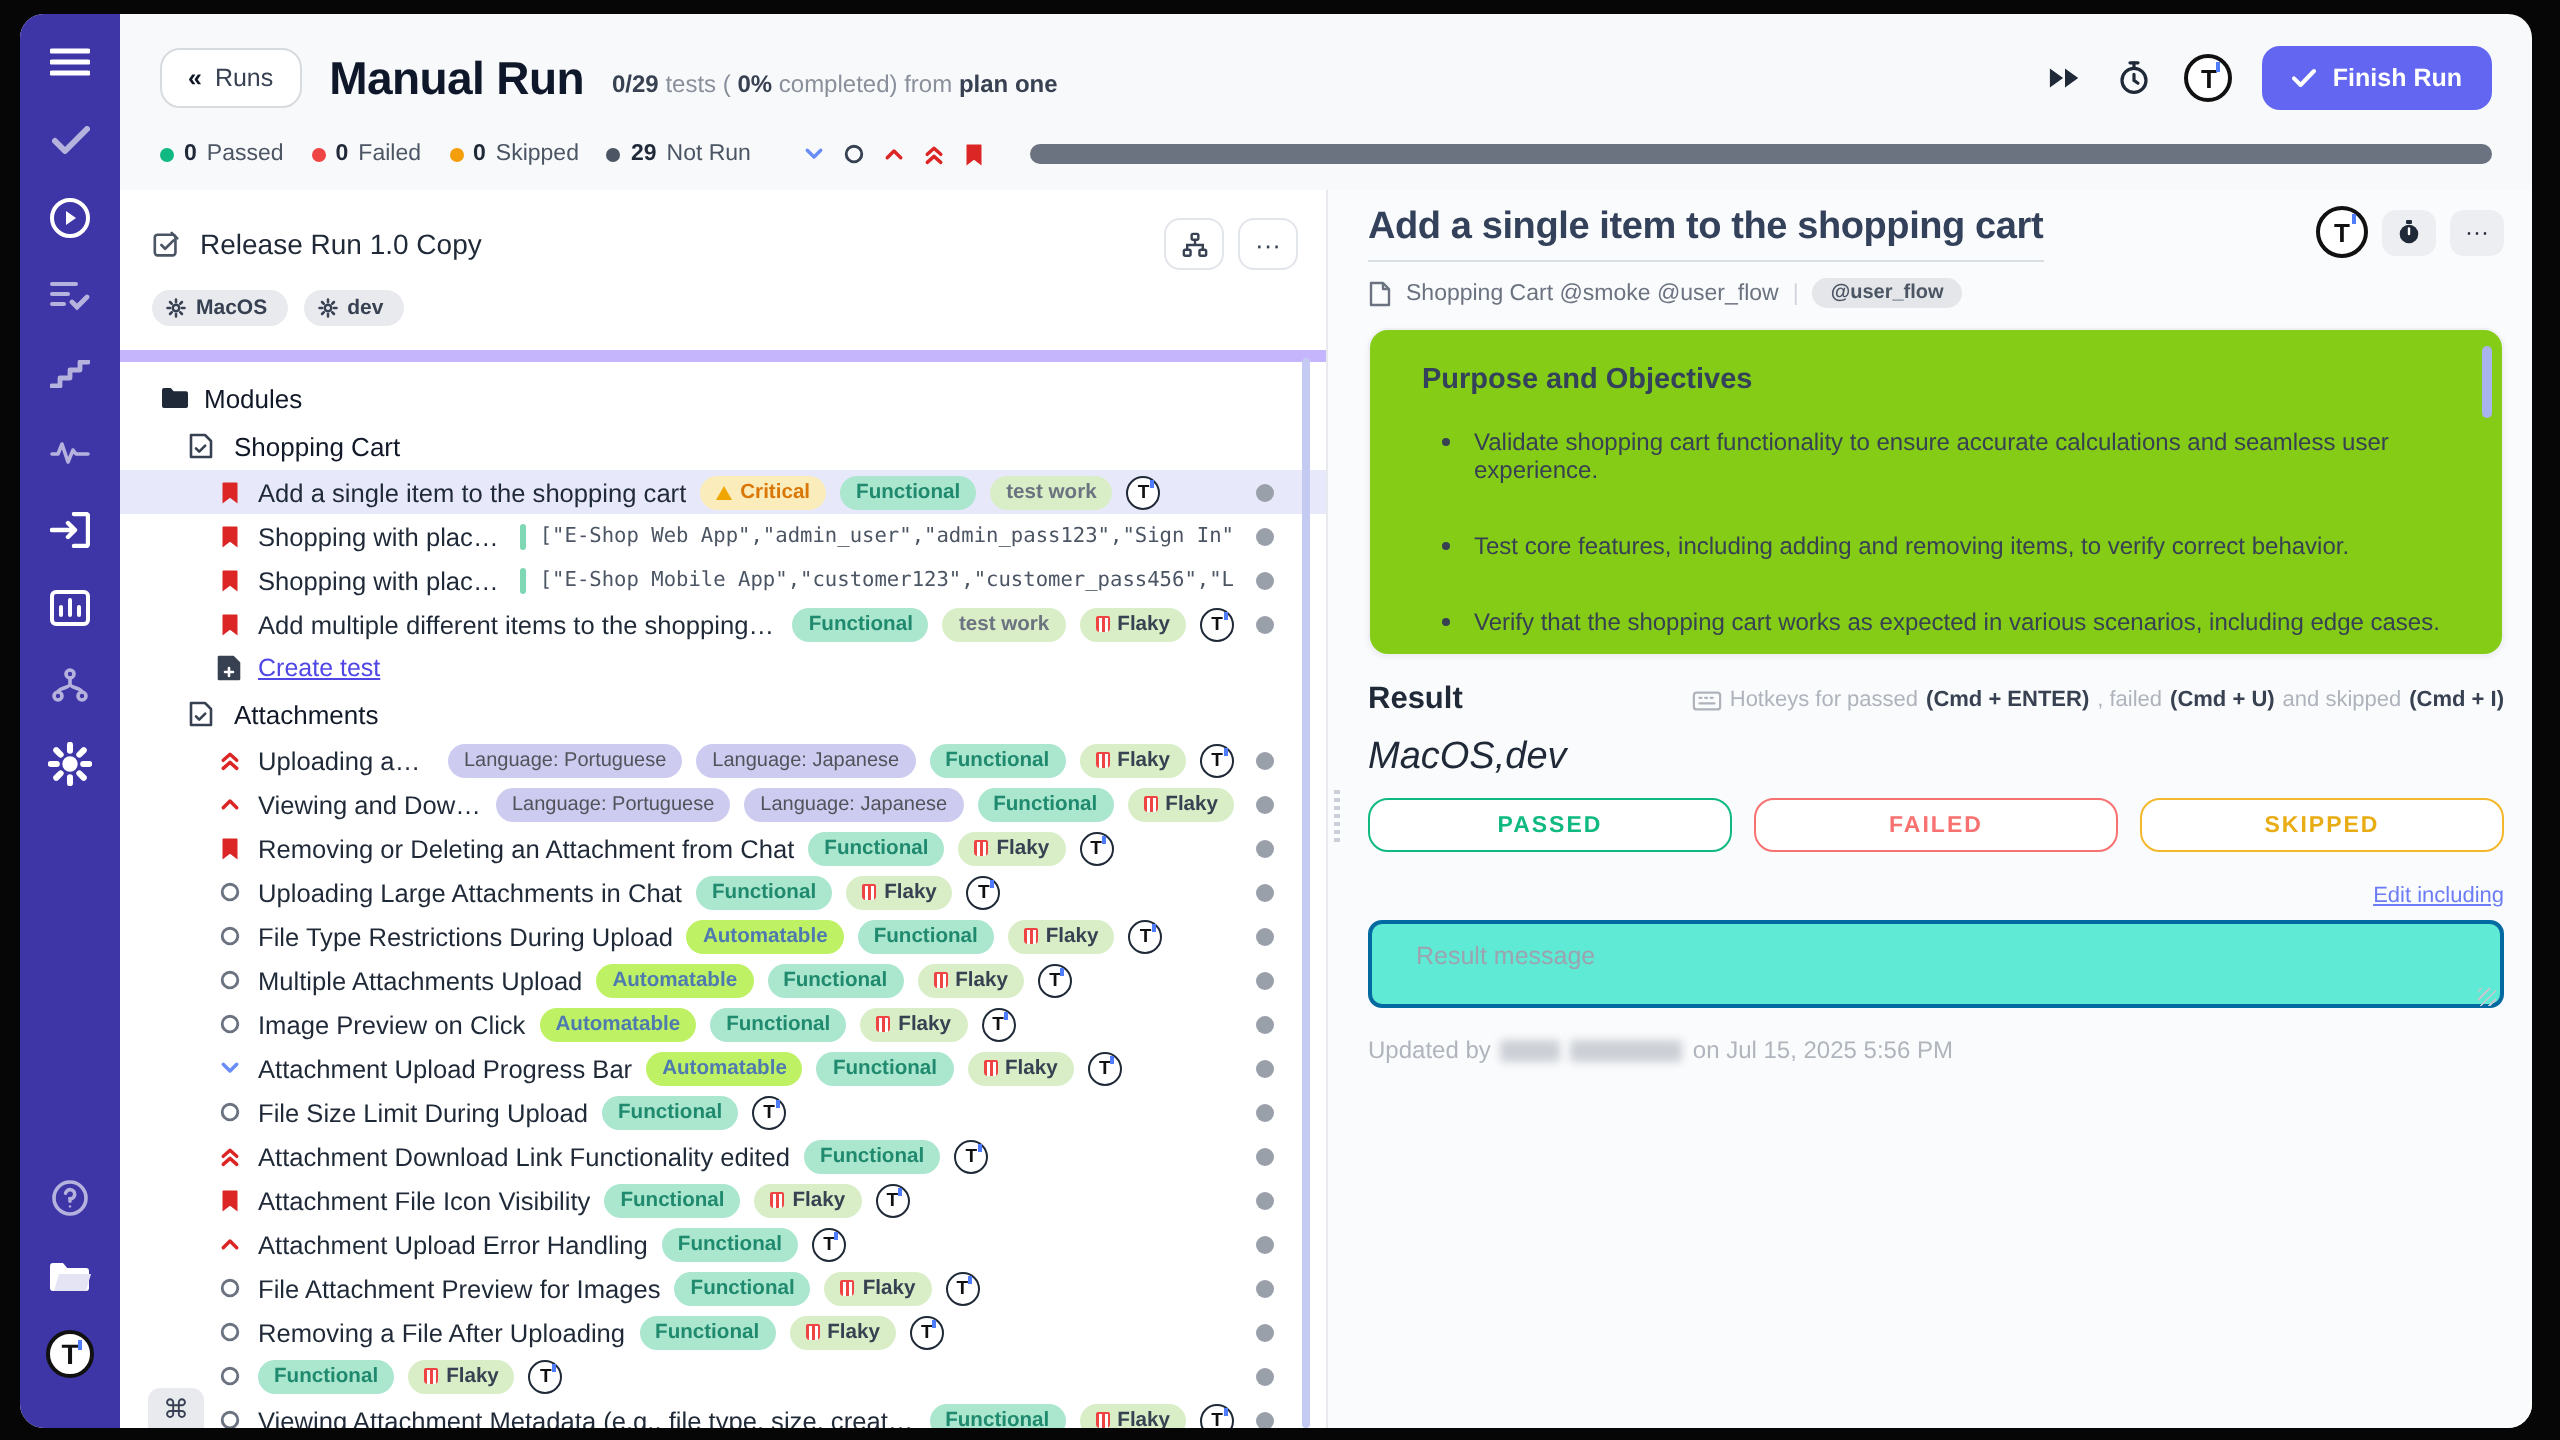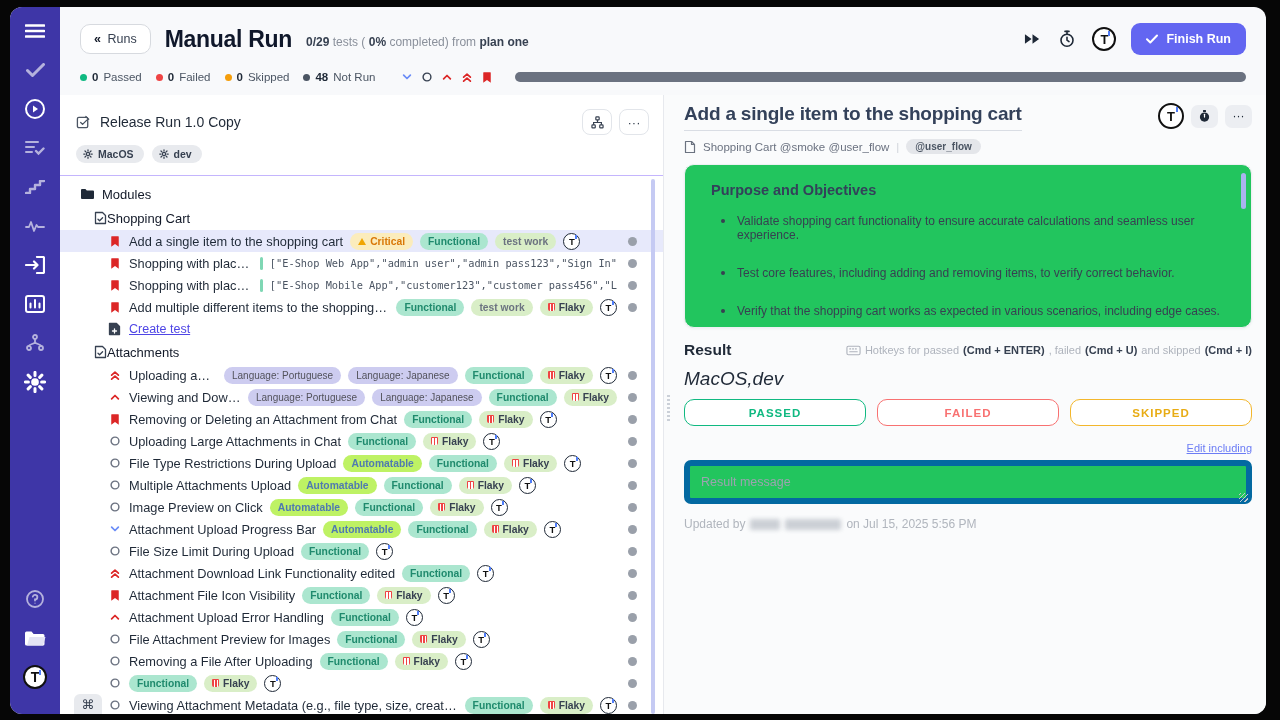--- a/index.html
+++ b/index.html
@@ -41,27 +41,27 @@
   .progressbar{flex:1;height:10px;background:#6b7280;border-radius:6px;margin-left:12px;}
   
   .content{flex:1;display:flex;min-height:0;}
   .lpanel{width:604px;flex:0 0 604px;background:#fff;border-right:1px solid #e7e9ee;
     display:flex;flex-direction:column;position:relative;overflow:hidden;}
   .lp-head{display:flex;align-items:center;gap:9px;padding:14px 14px 0 16px;}
   .lp-title{font-size:14px;color:#1f2937;font-weight:500;}
   .lp-btns{margin-left:auto;display:flex;gap:7px;}
   .sq-btn{width:30px;height:26px;background:#fff;border:1px solid #e2e5ea;border-radius:8px;
     display:flex;align-items:center;justify-content:center;cursor:pointer;color:#374151;font-size:13px;}
-  .lp-tags{display:flex;gap:8px;padding:10px 16px 12px;border-bottom:1px solid #c4b5fd;}
+  .lp-tags{display:flex;gap:8px;padding:10px 16px 12px;border-bottom:6px solid #c4b5fd;}
   .envpill{display:flex;align-items:center;gap:5px;background:#e8eaee;border-radius:10px;
     padding:3px 10px 3px 7px;font-size:10.5px;font-weight:700;color:#374151;}
   .tree{flex:1;overflow:hidden;position:relative;padding-top:6px;}
   .mrow{display:flex;align-items:center;gap:8px;height:24px;padding-left:20px;font-size:13px;
     font-weight:500;color:#111827;}
-  .grow{display:flex;align-items:center;gap:0;height:24px;padding-left:34px;font-size:13px;
+  .grow{display:flex;align-items:center;gap:10px;height:24px;padding-left:34px;font-size:13px;
     font-weight:500;color:#111827;}
   .trow{display:flex;align-items:center;gap:7px;height:22px;padding-left:48px;padding-right:46px;
     font-size:12.8px;color:#1f2937;position:relative;cursor:pointer;white-space:nowrap;overflow:hidden;}
   .trow.sel{background:#e7e9fb;}
   .trow .pri{width:14px;display:flex;justify-content:center;flex:0 0 14px;}
   .trow .ttl{overflow:hidden;text-overflow:ellipsis;}
   .rowdot{position:absolute;right:26px;top:7px;width:9px;height:9px;border-radius:50%;background:#9aa0aa;}
   .codebar{width:3px;height:13px;background:#7fd7b4;border-radius:2px;flex:0 0 3px;margin-left:2px;}
   .codetxt{font-family:"DejaVu Sans Mono",monospace;font-size:10.3px;color:#4b5563;overflow:hidden;}
   .pill{display:inline-flex;align-items:center;gap:4px;height:17px;border-radius:9px;
@@ -93,43 +93,43 @@
   .rpanel{flex:1;background:#fafbfc;padding:8px 14px 0 12px;min-width:0;display:flex;flex-direction:column;}
   .rp-head{display:flex;align-items:flex-start;gap:8px;}
   .rp-title{font-size:19px;font-weight:700;color:#33415a;letter-spacing:-.2px;
     border-bottom:1px solid #d9dde4;padding-bottom:5px;}
   .rp-icons{margin-left:auto;display:flex;gap:7px;align-items:center;}
   .rp-sqbtn{width:27px;height:23px;background:#eceef2;border:none;border-radius:7px;
     display:flex;align-items:center;justify-content:center;cursor:pointer;color:#1f2937;font-size:12px;}
   .rp-meta{display:flex;align-items:center;gap:7px;margin-top:8px;font-size:11.5px;color:#6b7280;}
   .rp-meta .sep{color:#d1d5db;}
   .metapill{background:#e4e6ea;border-radius:9px;padding:2px 9px;font-size:10px;font-weight:700;color:#4b5563;}
-  .desc-card{margin-top:10px;background:#22c55e;border:1px solid #eef0f3;border-radius:10px;
+  .desc-card{margin-top:10px;background:#84cc16;border:1px solid #eef0f3;border-radius:10px;
     box-shadow:0 1px 3px rgba(16,24,40,.05);height:164px;overflow:hidden;position:relative;
     padding:17px 26px;}
   .desc-h{font-size:14.5px;font-weight:700;color:#33415a;}
   .desc-ul{margin:16px 0 0 10px;padding:0;list-style:none;}
   .desc-ul li{font-size:12px;color:#374151;margin-bottom:24px;position:relative;padding-left:16px;}
   .desc-ul li::before{content:"";position:absolute;left:0;top:5px;width:4px;height:4px;border-radius:50%;background:#374151;}
   .card-scroll{position:absolute;right:5px;top:8px;width:5px;height:36px;background:#a9b4ef;border-radius:3px;}
   .result-row{display:flex;align-items:center;margin-top:13px;}
   .result-h{font-size:15.5px;font-weight:700;color:#1f2937;}
   .hotkeys{margin-left:auto;font-size:11px;color:#aeb3bc;display:flex;align-items:center;gap:4px;}
   .hotkeys b{color:#374151;font-weight:700;}
   .envline{font-size:19px;color:#1f2937;margin-top:9px;font-style:italic;}
   .verdicts{display:flex;gap:11px;margin-top:9px;}
   .vbtn{flex:1;height:27px;border-radius:10px;background:#fff;border:1.6px solid;
     font-size:11.5px;font-weight:700;letter-spacing:1px;cursor:pointer;font-family:"Liberation Sans",sans-serif;}
   .v-passed{border-color:#10b981;color:#10b981;}
   .v-failed{border-color:#f87171;color:#f87171;}
   .v-skipped{border-color:#f3b72c;color:#e8ac14;}
   .editmeta-row{text-align:right;margin-top:12px;}
   .editmeta{font-size:11px;color:#6b7cf5;text-decoration:underline;cursor:pointer;}
-  .rmsg{width:100%;height:44px;margin-top:4px;border:6px solid #0369a1;border-radius:7px;
-    background:#22c55e;resize:none;padding:9px 11px;font-size:12.5px;color:#374151;
+  .rmsg{width:100%;height:44px;margin-top:4px;border:2px solid #0369a1;border-radius:7px;
+    background:#5eead4;resize:none;padding:9px 22px;font-size:12.5px;color:#374151;
     font-family:"Liberation Sans",sans-serif;position:relative;}
   .rmsg::placeholder{color:#9ca3af;}
   .rmsg-wrap{position:relative;}
   .rmsg-wrap::after{content:"";position:absolute;right:4px;bottom:6px;width:9px;height:9px;
     background:repeating-linear-gradient(315deg,transparent 0 2px,#c3c8d0 2px 3px);pointer-events:none;}
   .updated{font-size:12px;color:#b0b5bd;margin-top:9px;display:flex;align-items:center;gap:5px;}
   .redact{display:inline-block;height:11px;border-radius:2px;background:#ccd0d6;filter:blur(2px);}
   svg{display:block;}
 </style>
 </head>
@@ -268,21 +268,21 @@
             <b>0</b>
             <span>Failed</span>
           </span>
           <span class="stat">
             <span class="dot" style="background:#f59e0b"></span>
             <b>0</b>
             <span>Skipped</span>
           </span>
           <span class="stat">
             <span class="dot" style="background:#4b5563"></span>
-            <b>48</b>
+            <b>29</b>
             <span>Not Run</span>
           </span>
         </span>
       <span id="filterIcons" style="display:flex;align-items:center;margin-left:8px;">
           <span class="flt">
             <svg width="12" height="12" viewBox="0 0 16 16" fill="none" stroke="#6a8cf7" stroke-width="2.3" stroke-linecap="round" stroke-linejoin="round">
               <path d="M3.5 5.5L8 10l4.5-4.5"></path>
             </svg>
           </span>
           <span class="flt">

